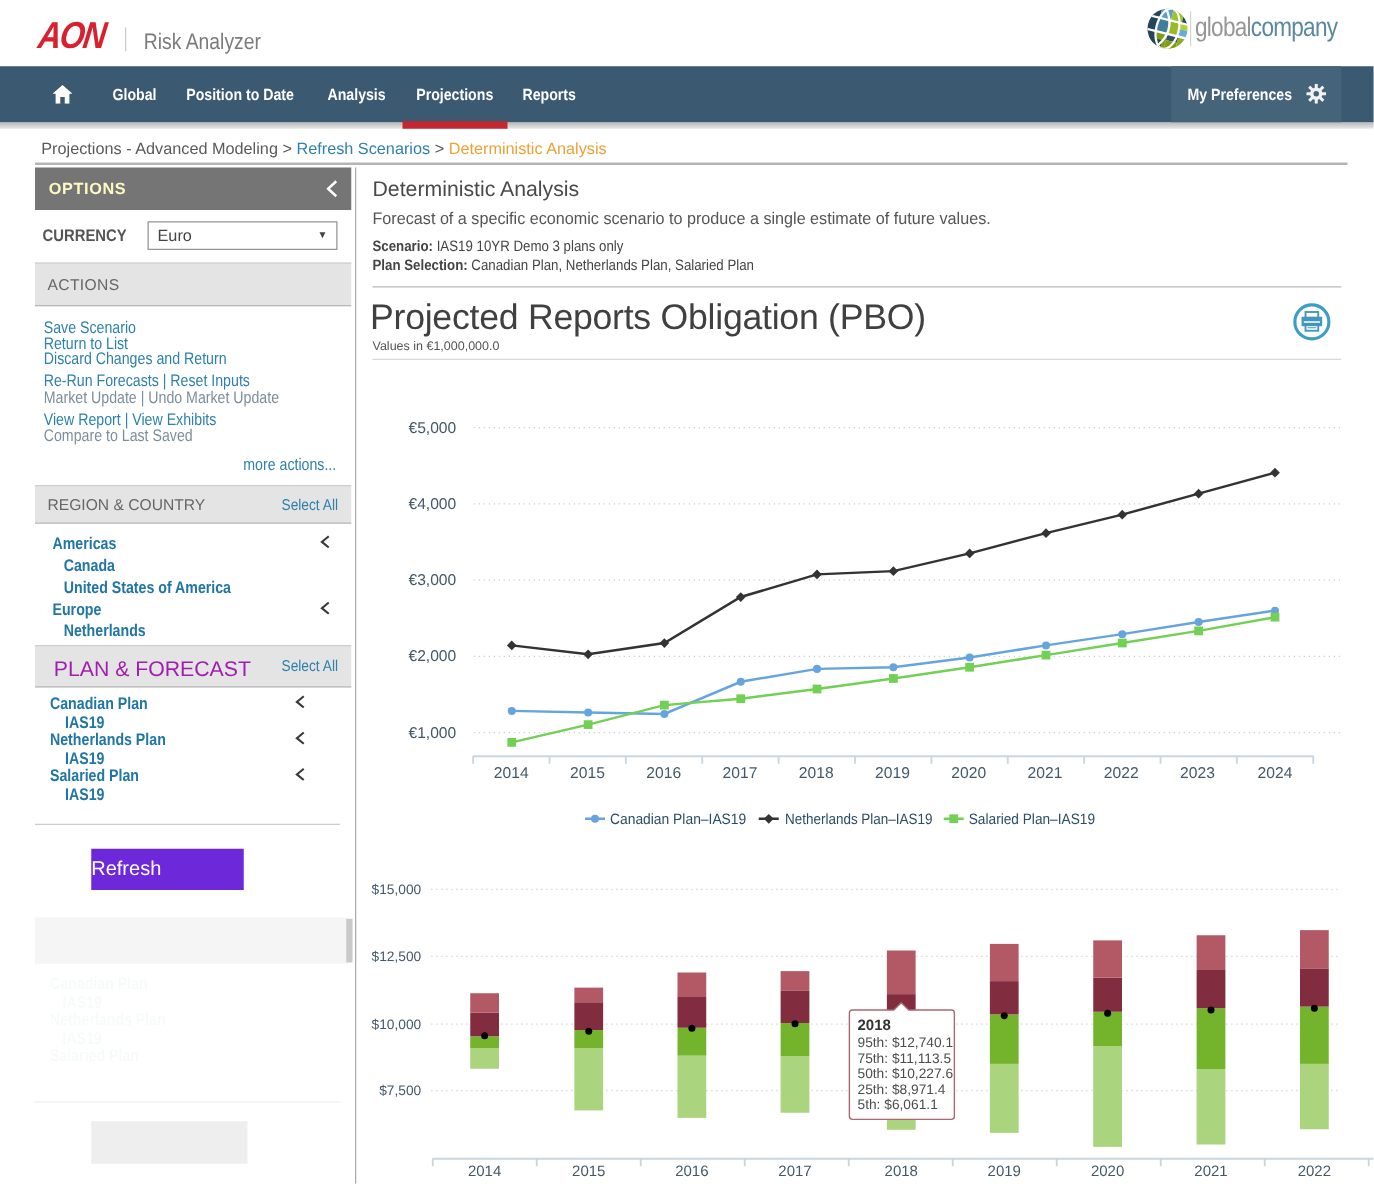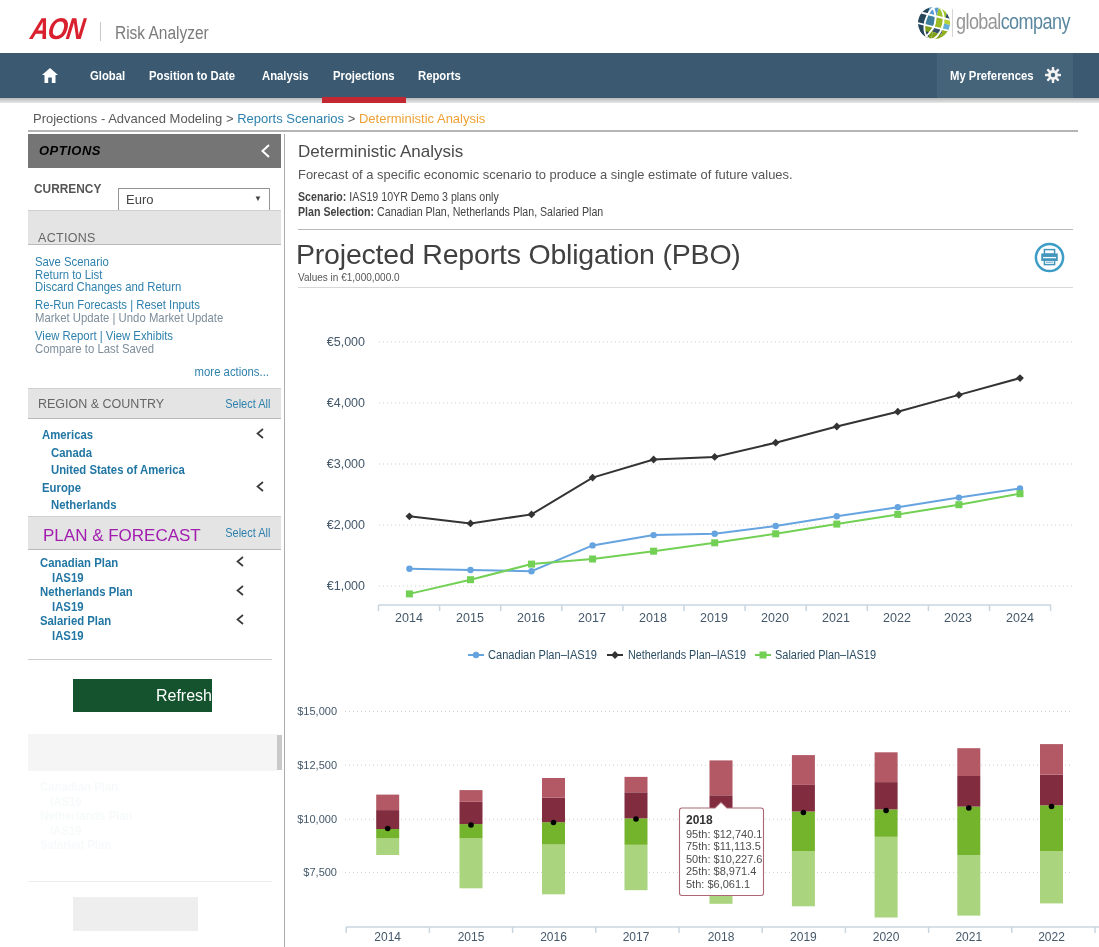--- a/index.html
+++ b/index.html
@@ -71,36 +71,36 @@
         <rect x="0" y="6.8" width="4" height="2.4" rx="0.5" transform="rotate(45 8 8)"></rect>
         <rect x="12" y="6.8" width="4" height="2.4" rx="0.5" transform="rotate(45 8 8)"></rect>
       </g>
       <circle cx="8" cy="8" r="2.2" fill="#456379"></circle>
     </g>
   </svg>
 </div>
 <div class="abs" style="left:0;top:98px;width:1099px;height:4.5px;background:linear-gradient(#b9b9b9,#e8e8e8);"></div>
 <div class="abs" style="left:322px;top:97px;width:84px;height:5.5px;background:#c32732;"></div>
 
-<div class="abs" style="left:33px;top:111px;font-size:13px;color:#5a5a5a;white-space:nowrap;">Projections - Advanced Modeling &gt; <a style="color:#2e81ad;">Reports Scenarios</a> &gt; <a style="color:#efa136;">Deterministic Analysis</a></div>
+<div class="abs" style="left:33px;top:111px;font-size:13px;color:#5a5a5a;white-space:nowrap;">Projections - Advanced Modeling &gt; <a style="color:#2e81ad;">Refresh Scenarios</a> &gt; <a style="color:#efa136;">Deterministic Analysis</a></div>
 <div class="abs" style="left:28px;top:130px;width:1050px;height:1.5px;background:#b5b5b5;"></div>
 
 <div class="abs" style="left:28px;top:134px;width:253px;height:34px;background:#757575;">
-  <div class="abs" style="left:11px;top:9px;font-size:13px;font-weight:bold;color:#000000;letter-spacing:0.5px;font-style:italic;">OPTIONS</div>
+  <div class="abs" style="left:11px;top:9px;font-size:13px;font-weight:bold;color:#fef9c3;letter-spacing:0.5px;">OPTIONS</div>
   <svg class="abs" style="left:233px;top:10px;" width="9" height="14" viewBox="0 0 9 14">
       <polyline points="8,1 1.5,7 8,13" fill="none" stroke="#fff" stroke-width="2"></polyline>
     </svg>
 </div>
 <div class="abs" style="left:34px;top:181px;font-size:13.5px;font-weight:bold;color:#555;transform:scaleX(0.88);transform-origin:0 0;">CURRENCY</div>
-<div class="abs" style="left:118px;top:188px;width:150px;height:21px;border:1px solid #949494;background:#fff;">
+<div class="abs" style="left:118px;top:177px;width:150px;height:21px;border:1px solid #949494;background:#fff;">
   <div class="abs" style="left:7px;top:3px;font-size:13px;color:#444;">Euro</div>
   <div class="abs" style="right:7px;top:5px;font-size:8px;color:#444;">▼</div>
 </div>
 <div class="abs" style="left:28px;top:210px;width:253px;height:35px;background:#e4e4e4;border-top:1px solid #cfcfcf;border-bottom:1px solid #b9b9b9;box-sizing:border-box;">
-  <div class="abs" style="left:10px;top:20px;font-size:12.5px;color:#666;letter-spacing:0.3px;">ACTIONS</div>
+  <div class="abs" style="left:10px;top:10px;font-size:12.5px;color:#666;letter-spacing:0.3px;">ACTIONS</div>
 </div>
 <div class="abs" style="left:35px;top:256px;font-size:13.5px;line-height:12.6px;transform:scaleX(0.84);transform-origin:0 0;white-space:nowrap;">
   <a style="color:#2e81ad;">Save Scenario</a><br>
   <a style="color:#2e81ad;">Return to List</a><br>
   <a style="color:#2e81ad;">Discard Changes and Return</a>
 </div>
 <div class="abs" style="left:35px;top:299px;font-size:13.5px;line-height:12.6px;transform:scaleX(0.84);transform-origin:0 0;white-space:nowrap;">
   <a style="color:#2e81ad;">Re-Run Forecasts | Reset Inputs</a><br>
   <a style="color:#7d8e9b;">Market Update | Undo Market Update</a>
 </div>
@@ -140,21 +140,21 @@
     <polyline points="7,1 1.5,5.5 7,10" fill="none" stroke="#3a3a3a" stroke-width="1.7"></polyline>
   </svg>
 <div class="abs" style="left:52px;top:599px;font-size:13.5px;font-weight:bold;color:#2176a3;transform:scaleX(0.84);transform-origin:0 0;white-space:nowrap;">IAS19</div>
 <div class="abs" style="left:40px;top:613px;font-size:13.5px;font-weight:bold;color:#2176a3;transform:scaleX(0.84);transform-origin:0 0;white-space:nowrap;">Salaried Plan</div>
 <svg class="abs" style="left:236px;top:614px;" width="8" height="11" viewBox="0 0 8 11">
     <polyline points="7,1 1.5,5.5 7,10" fill="none" stroke="#3a3a3a" stroke-width="1.7"></polyline>
   </svg>
 <div class="abs" style="left:52px;top:628px;font-size:13.5px;font-weight:bold;color:#2176a3;transform:scaleX(0.84);transform-origin:0 0;white-space:nowrap;">IAS19</div>
 
 <div class="abs" style="left:28px;top:659px;width:244px;height:1px;background:#cccccc;"></div>
-<div class="abs" style="left:73px;top:679px;width:139px;height:33px;background:#14532d;color:#fff;font-size:16px;text-align:right;line-height:33px;">Refresh</div>
+<div class="abs" style="left:73px;top:679px;width:122px;height:33px;background:#6d28d9;color:#fff;font-size:16px;text-align:left;line-height:33px;">Refresh</div>
 
 <div class="abs" style="left:28px;top:734px;width:250px;height:37px;background:#f5f5f5;"></div>
 <div class="abs" style="left:40px;top:780px;font-size:13.5px;font-weight:bold;color:rgba(40,100,135,0.035);line-height:14.5px;transform:scaleX(0.84);transform-origin:0 0;">Canadian Plan<br><span style="padding-left:12px;">IAS19</span><br>Netherlands Plan<br><span style="padding-left:12px;">IAS19</span><br>Salaried Plan</div>
 <div class="abs" style="left:28px;top:881px;width:244px;height:1px;background:rgba(0,0,0,0.07);"></div>
 <div class="abs" style="left:73px;top:897px;width:125px;height:34px;background:rgba(195,195,195,0.28);"></div>
 
 <div class="abs" style="left:277px;top:735px;width:5px;height:35px;background:#c9c9c9;"></div>
 <div class="abs" style="left:283.5px;top:134px;width:1px;height:813px;background:#ababab;"></div>
 
 <div class="abs" style="left:298px;top:142px;font-size:17px;color:#4a4a4a;">Deterministic Analysis</div>

